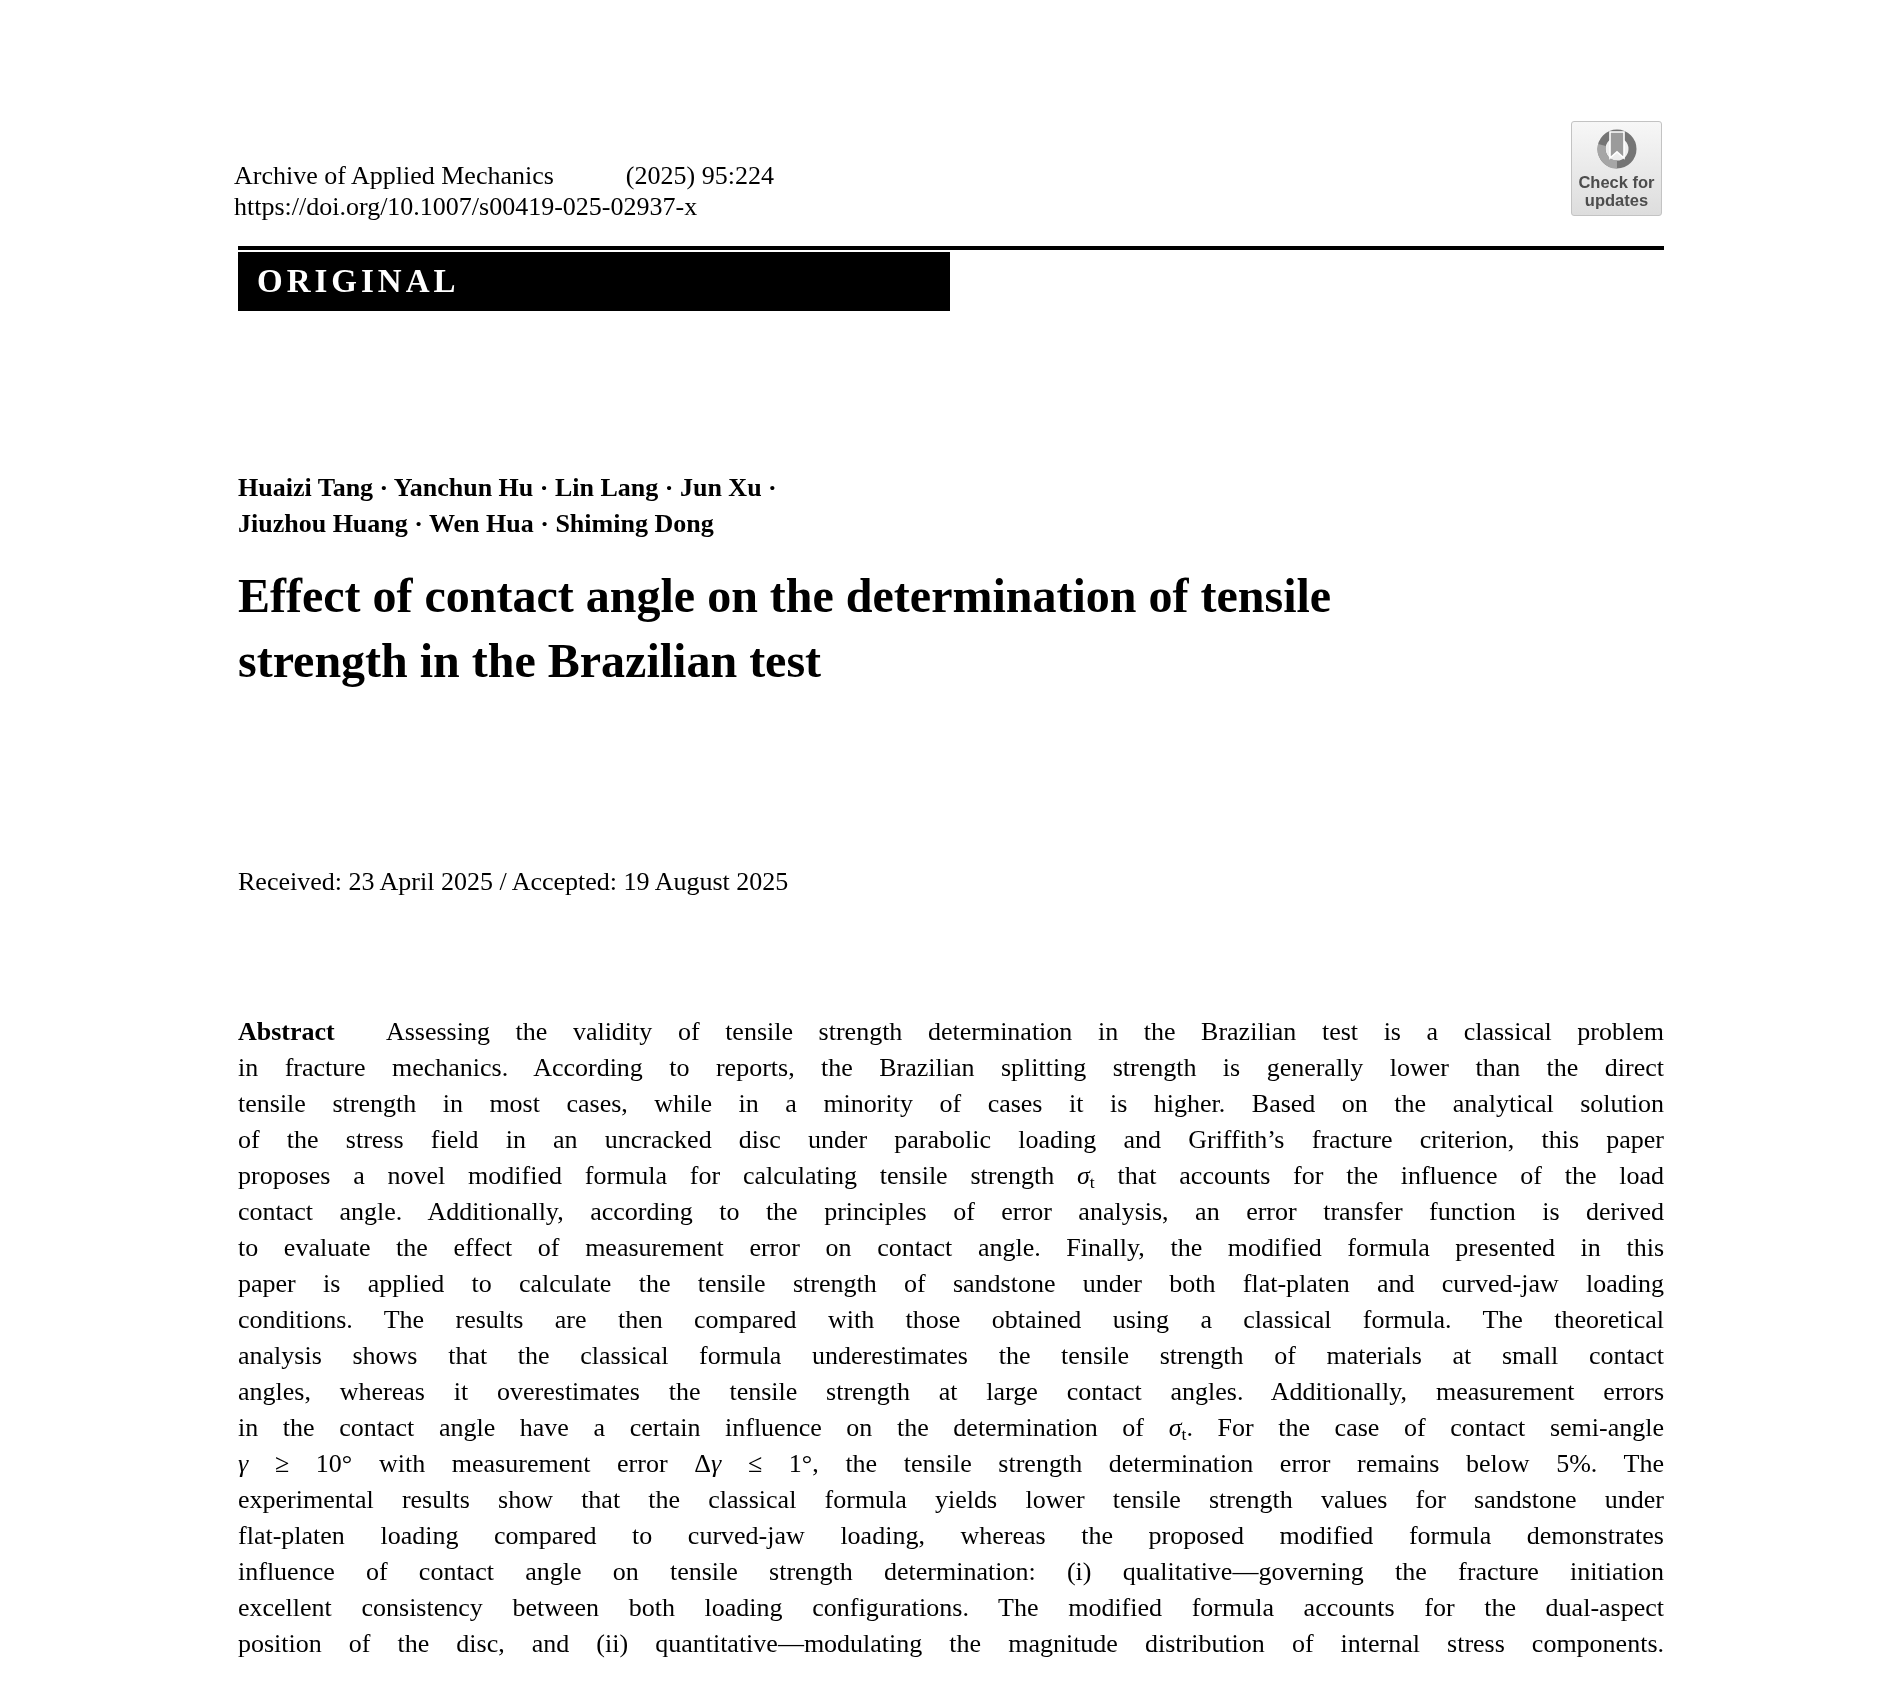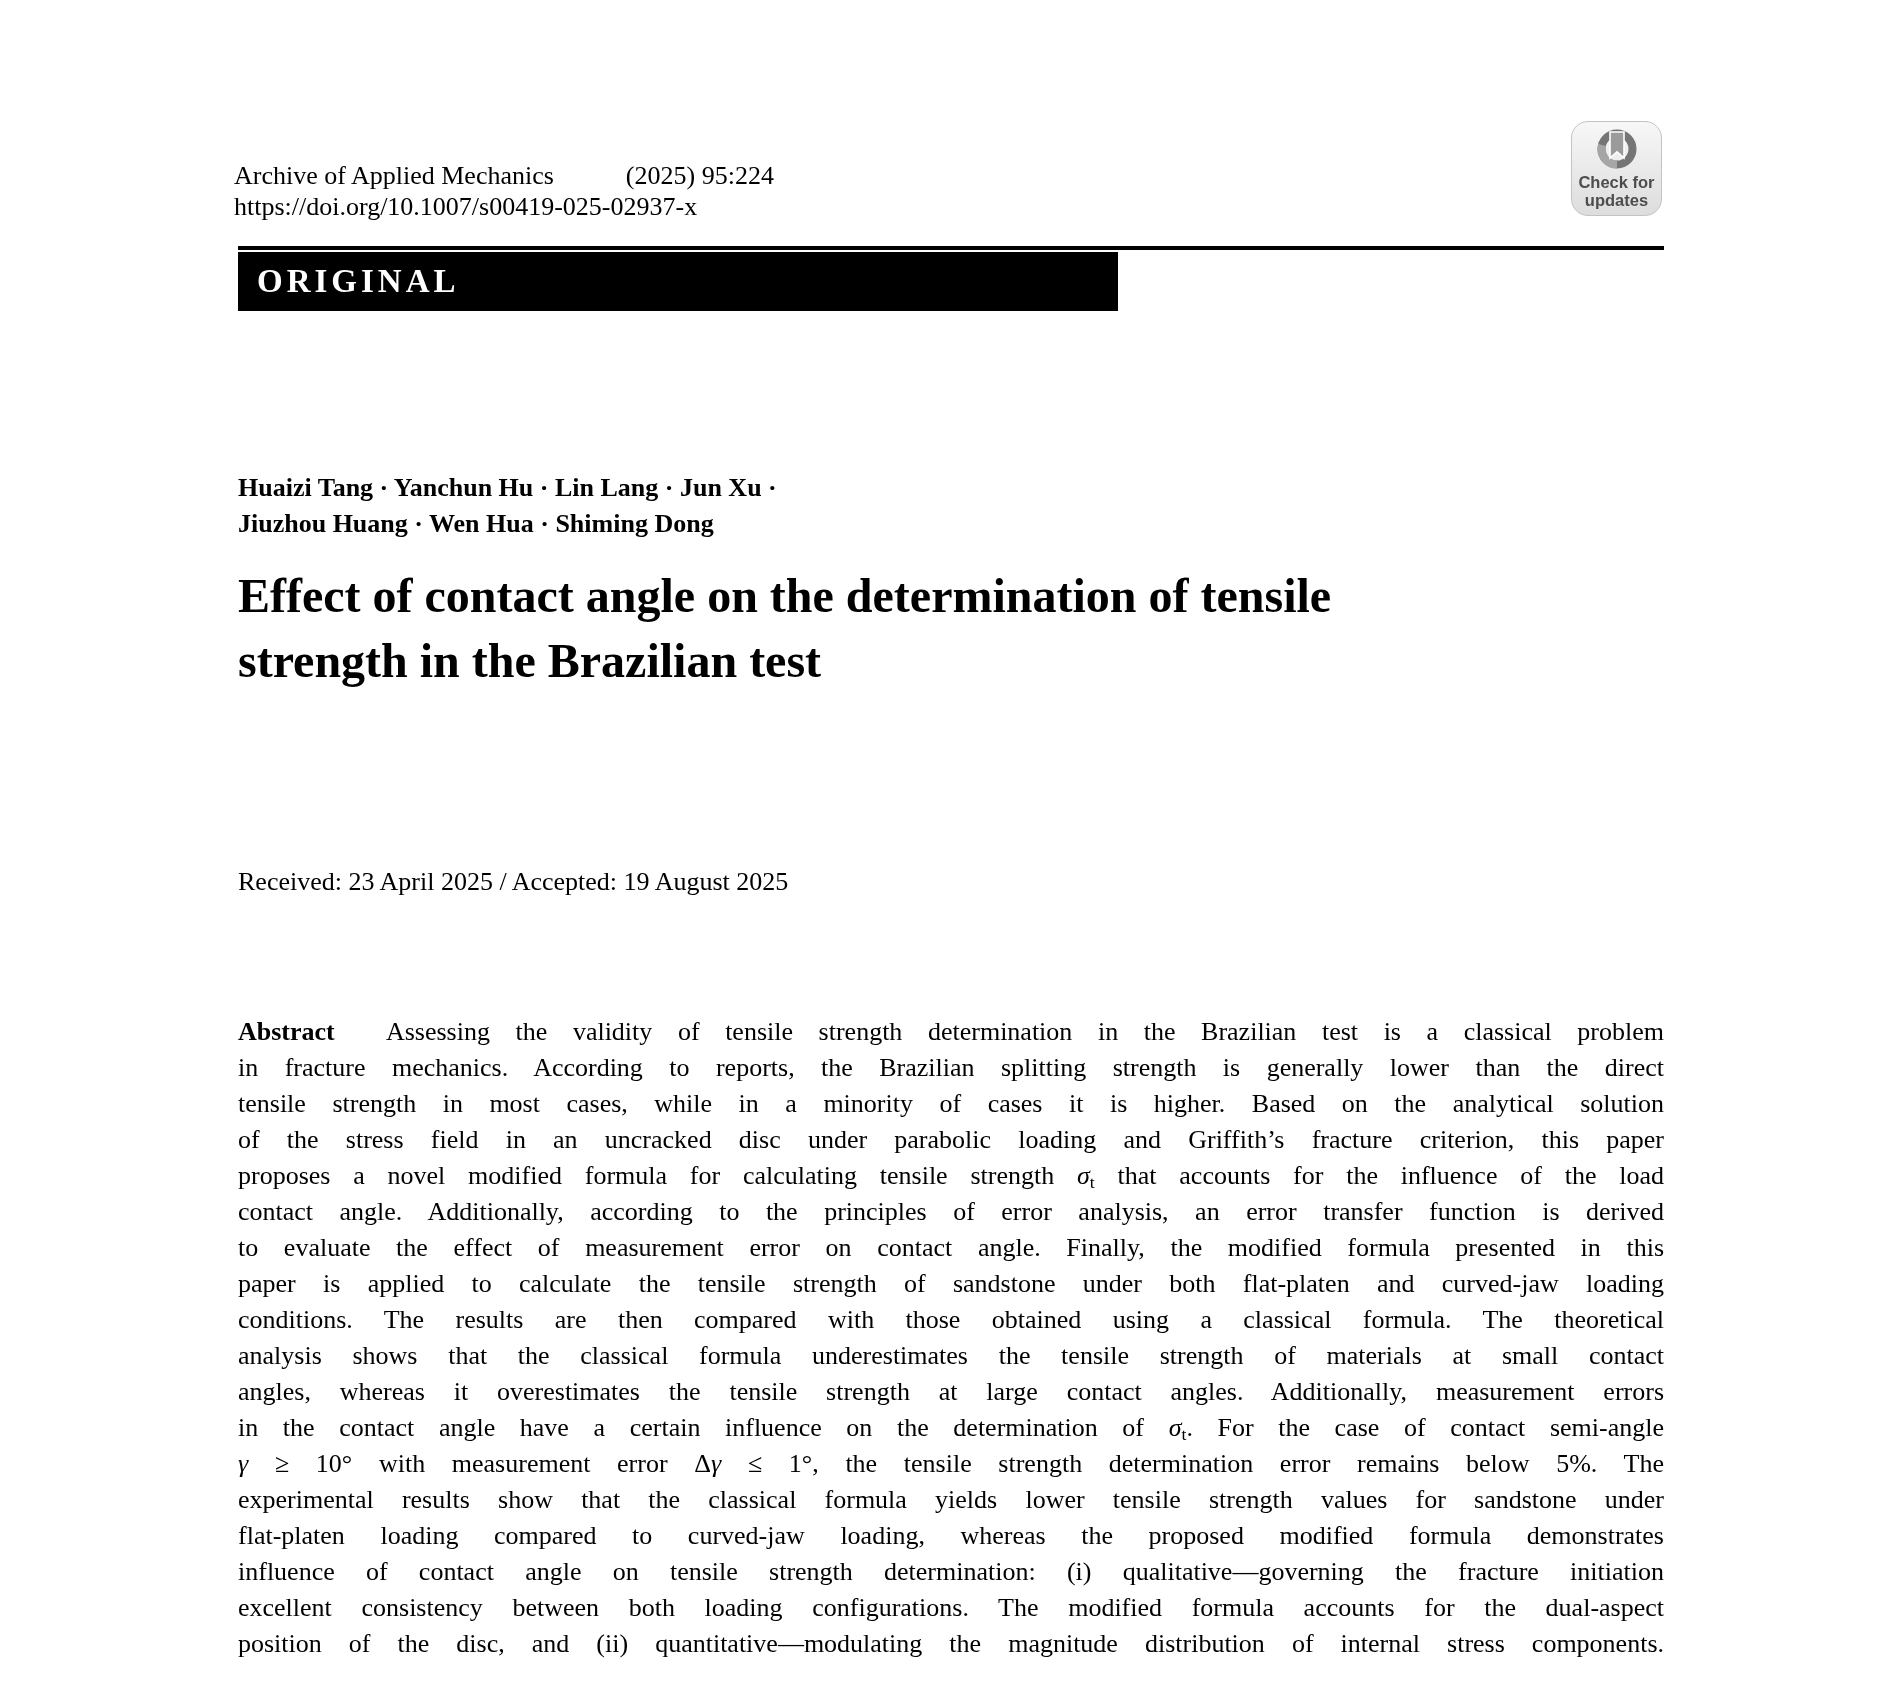--- a/index.html
+++ b/index.html
@@ -9,32 +9,32 @@
     overflow:hidden;
   }
   
   #journal-header{position:absolute;left:234px;top:160px;font-size:26px;line-height:31px;}
   #journal-citation{display:inline-block;margin-left:72px;}
   #doi-line{font-size:26px;font-family:Liberation Serif, serif;}
   
   #badge{
     position:absolute;left:1571px;top:121px;width:91px;height:95px;
     background:linear-gradient(#f7f7f7,#dddddd);
-    border:1px solid #c3c3c3;border-radius:17px;box-sizing:border-box;
+    border:1px solid #c3c3c3;border-radius:3px;box-sizing:border-box;
     display:flex;flex-direction:column;align-items:center;cursor:pointer;
   }
   #badge svg{margin-top:5px;}
   .badge-text{
     font-family:"Liberation Sans","DejaVu Sans",sans-serif;
     font-size:16.5px;line-height:18px;color:#4d4d4d;font-weight:600;text-align:center;
   }
   
   #header-rule{position:absolute;left:238px;top:246px;width:1426px;height:4px;background:#000;}
   #original-banner{
-    position:absolute;left:238px;top:252px;width:880px;height:59px;background:#000;
+    position:absolute;left:238px;top:252px;width:712px;height:59px;background:#000;
     display:flex;align-items:center;
   }
   #section-label{
     color:#fff;font-weight:bold;font-size:33px;letter-spacing:4px;margin-left:19px;
   }
   
   #author-list{position:absolute;left:238px;top:470px;font-size:26px;font-weight:bold;line-height:36px;width:1426px;}
   
   #paper-title{position:absolute;left:238px;top:563px;font-size:48px;font-weight:bold;line-height:65px;margin:0;width:1480px;}
   

